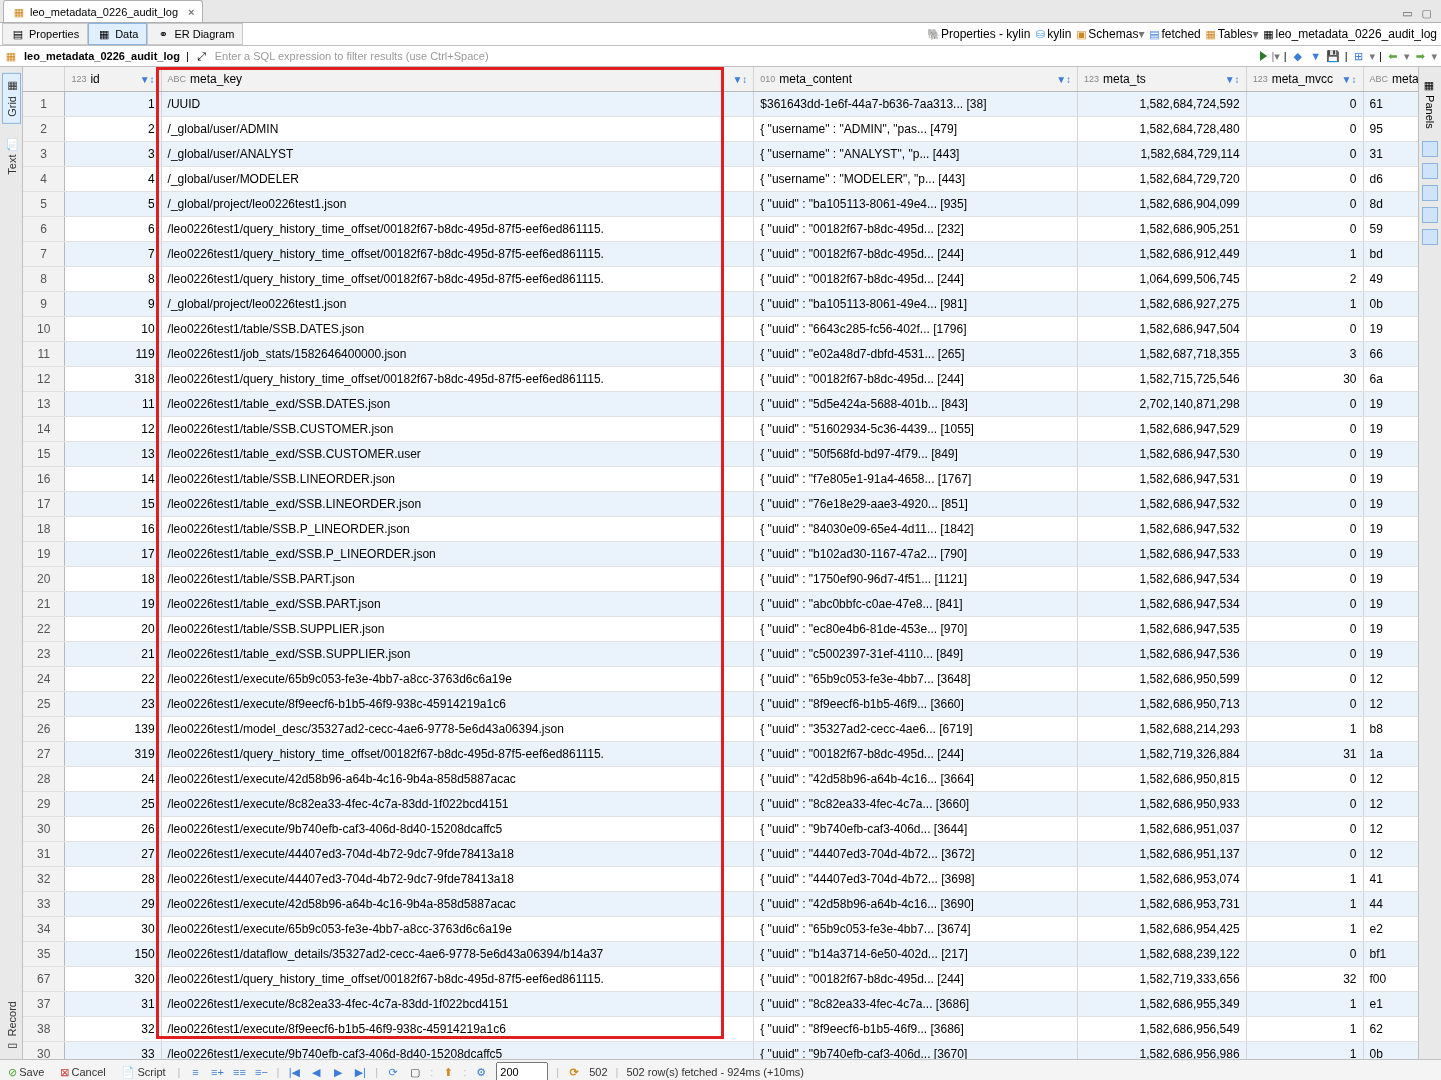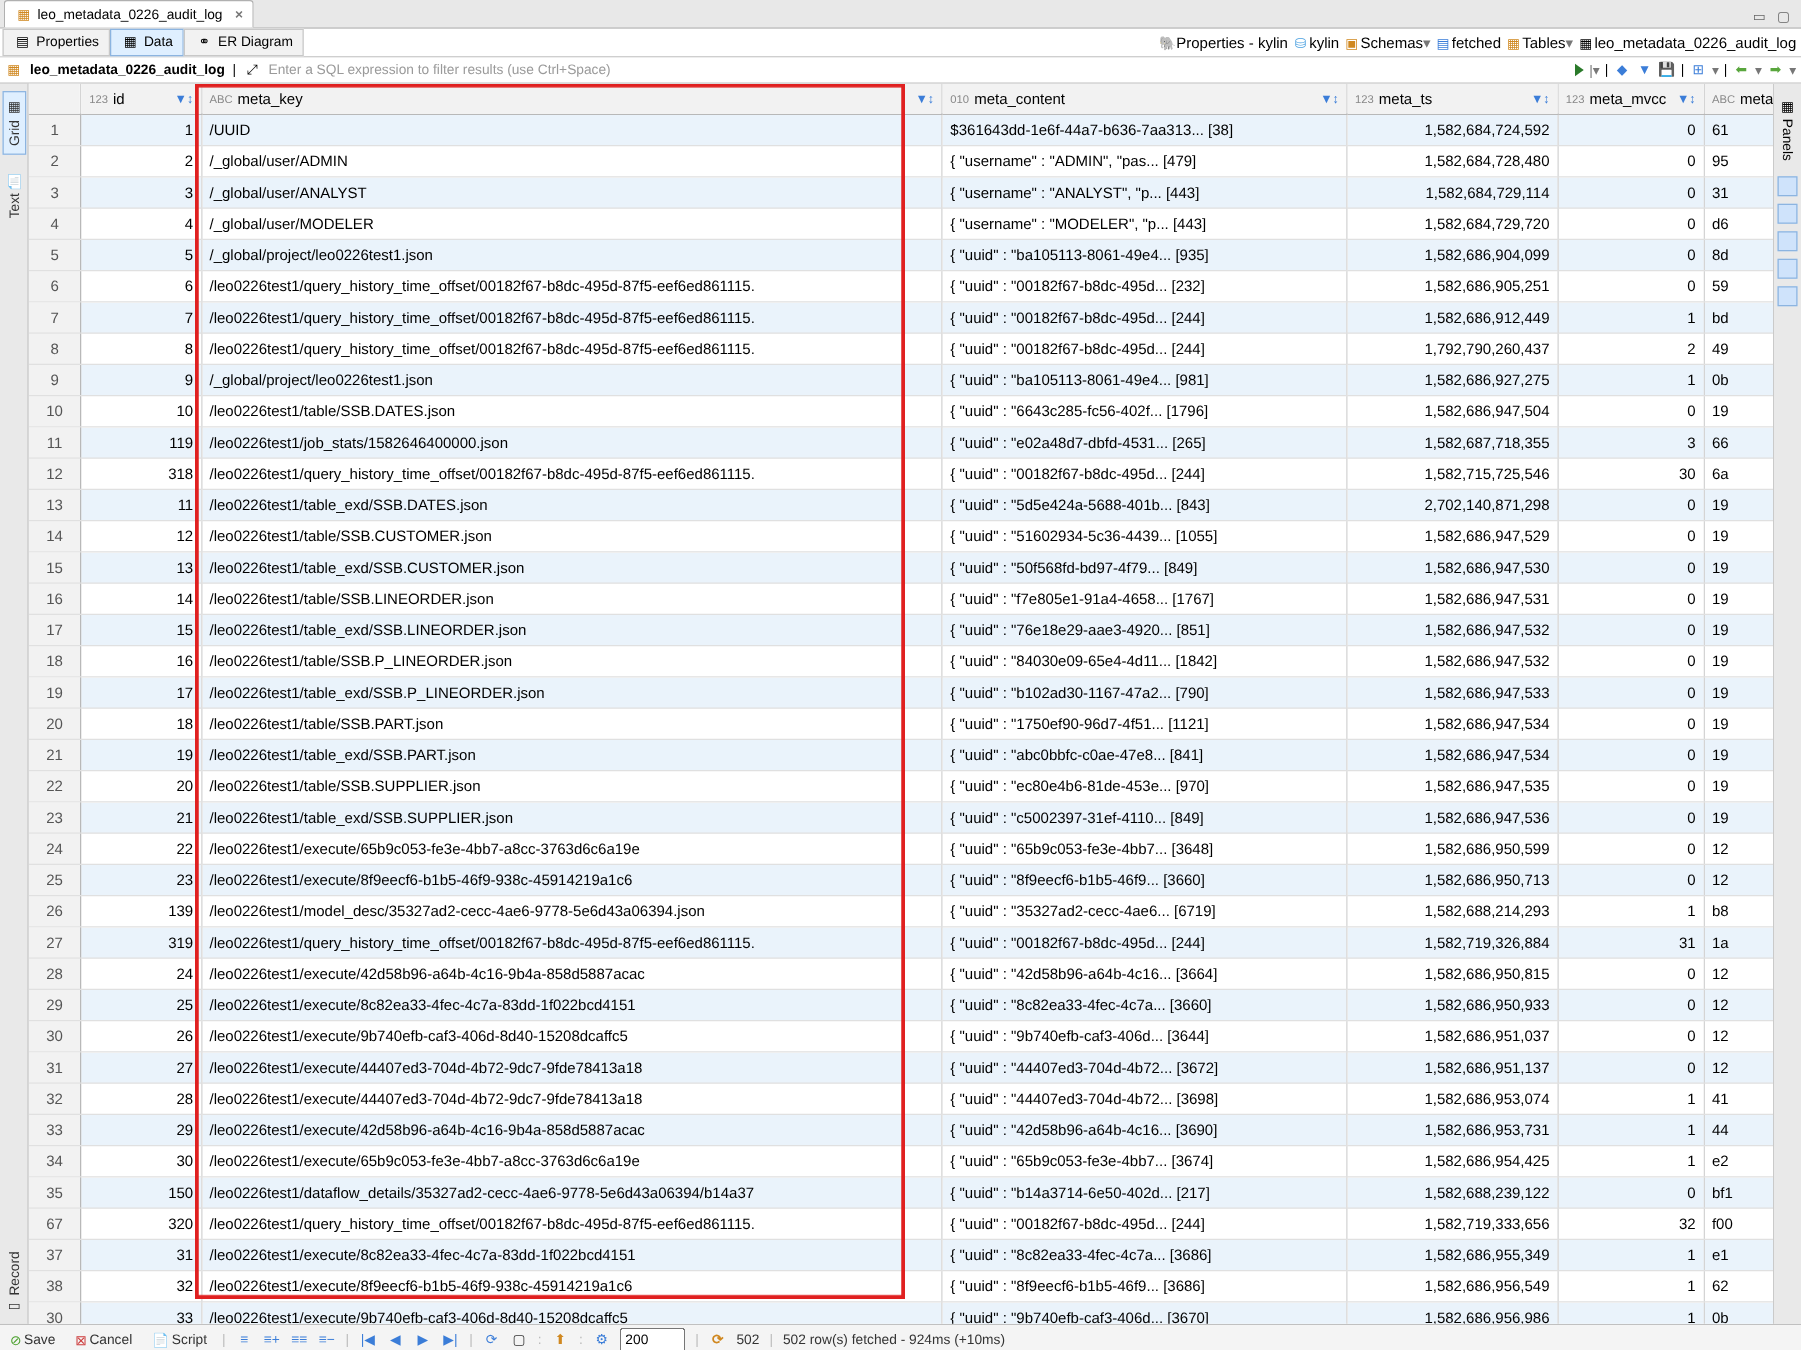--- a/index.html
+++ b/index.html
@@ -10,21 +10,21 @@
 .sub-tab-bar{height:22px;background:#fff;border-bottom:1px solid #c0c0c0;display:flex;align-items:center;padding-left:2px;gap:0}
 .sub-tab{height:20px;padding:0 8px;display:flex;align-items:center;gap:4px;border:1px solid #c8c8c8;background:#f2f2f2;font-size:11px}
 .sub-tab.active{background:#dfefff;border-color:#8cb4e0}
 .filter-row{height:20px;background:#fff;border-bottom:1px solid #c0c0c0;display:flex;align-items:center;padding-left:4px;gap:6px;font-size:11px}
 .filter-row .hint{color:#9a9a9a;}
 .filter-right{margin-left:auto;display:flex;align-items:center;gap:4px;padding-right:4px}
 .grid-wrap{position:relative;height:calc(100% - 22px - 22px - 20px - 24px);display:flex}
 .vside{width:22px;background:#e9e9e9;border-right:1px solid #c0c0c0;display:flex;flex-direction:column;align-items:center;gap:8px;padding-top:6px;position:relative}
 .vside .vtab{writing-mode:vertical-rl;transform:rotate(180deg);font-size:11px;padding:6px 2px;color:#333;cursor:pointer}
 .vside .vtab.active{background:#dfefff;border:1px solid #8cb4e0}
-.grid{flex:1;overflow:hidden;background:#ffffff;position:relative}
+.grid{flex:1;overflow:hidden;background:#f0abfc;position:relative}
 table{border-collapse:collapse;width:100%;font-size:12px}
 th,td{border-right:1px solid #d4d4d4;border-bottom:1px solid #e0e0e0;padding:2px 6px;height:20px;white-space:nowrap;overflow:hidden;text-overflow:ellipsis}
 th{background:#f2f2f2;position:sticky;top:0;font-weight:normal;text-align:left;border-bottom:1px solid #b8b8b8}
 th .col-hdr{display:flex;align-items:center;gap:4px}
 th .filter-icon{margin-left:auto;color:#3b7dd8;font-size:10px}
 tr.even td{background:#eaf3fb}
 tr.odd td{background:#fff}
 td.rownum{background:#f2f2f2!important;border-right:1px solid #b8b8b8;text-align:center;color:#555;width:28px}
 td.id{text-align:right;width:80px}
 td.meta_key{max-width:560px}
@@ -228,21 +228,21 @@
             <td class="meta_content">{  "uuid" : "00182f67-b8dc-495d... [244]</td>
             <td class="meta_ts">1,582,686,912,449</td>
             <td class="meta_mvcc">1</td>
             <td class="meta_k">bd</td>
           </tr>
           <tr class="odd">
             <td class="rownum">8</td>
             <td class="id">8</td>
             <td class="meta_key">/leo0226test1/query_history_time_offset/00182f67-b8dc-495d-87f5-eef6ed861115.</td>
             <td class="meta_content">{  "uuid" : "00182f67-b8dc-495d... [244]</td>
-            <td class="meta_ts">1,792,790,260,437</td>
+            <td class="meta_ts">1,064,699,506,745</td>
             <td class="meta_mvcc">2</td>
             <td class="meta_k">49</td>
           </tr>
           <tr class="even">
             <td class="rownum">9</td>
             <td class="id">9</td>
             <td class="meta_key">/_global/project/leo0226test1.json</td>
             <td class="meta_content">{  "uuid" : "ba105113-8061-49e4... [981]</td>
             <td class="meta_ts">1,582,686,927,275</td>
             <td class="meta_mvcc">1</td>
@@ -289,21 +289,21 @@
             <td class="id">12</td>
             <td class="meta_key">/leo0226test1/table/SSB.CUSTOMER.json</td>
             <td class="meta_content">{  "uuid" : "51602934-5c36-4439... [1055]</td>
             <td class="meta_ts">1,582,686,947,529</td>
             <td class="meta_mvcc">0</td>
             <td class="meta_k">19</td>
           </tr>
           <tr class="even">
             <td class="rownum">15</td>
             <td class="id">13</td>
-            <td class="meta_key">/leo0226test1/table_exd/SSB.CUSTOMER.json</td>
+            <td class="meta_key">/leo0226test1/table_exd/SSB.CUSTOMER.user</td>
             <td class="meta_content">{  "uuid" : "50f568fd-bd97-4f79... [849]</td>
             <td class="meta_ts">1,582,686,947,530</td>
             <td class="meta_mvcc">0</td>
             <td class="meta_k">19</td>
           </tr>
           <tr class="odd">
             <td class="rownum">16</td>
             <td class="id">14</td>
             <td class="meta_key">/leo0226test1/table/SSB.LINEORDER.json</td>
             <td class="meta_content">{  "uuid" : "f7e805e1-91a4-4658... [1767]</td>

